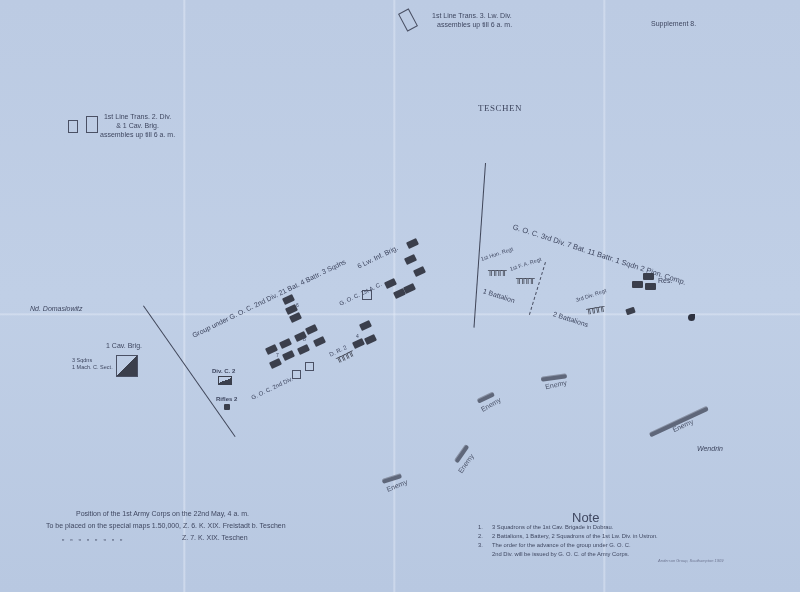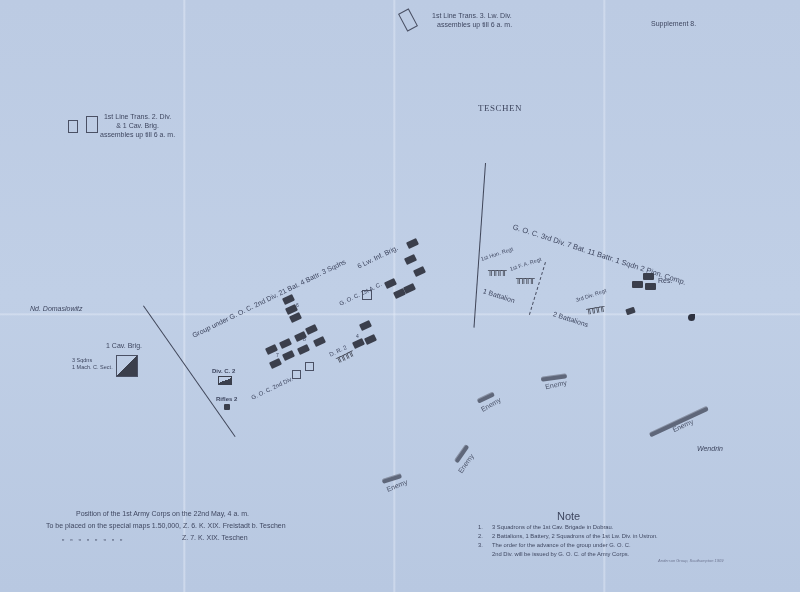--- a/index.html
+++ b/index.html
@@ -136,21 +136,21 @@
   <div class="enemy" style="left:382px;top:477px;width:20px;transform:rotate(-18deg);"></div>
   <div class="enemy-lbl" style="left:386px;top:482px;transform:rotate(-22deg);">Enemy</div>
   <div class="enemy" style="left:647px;top:420px;width:64px;transform:rotate(-25deg);"></div>
   <div class="enemy-lbl" style="left:672px;top:422px;transform:rotate(-25deg);">Enemy</div>
 
   <div class="t" style="left:76px;top:510px;">Position of the 1st Army Corps on the 22nd May, 4 a. m.</div>
   <div class="t" style="left:46px;top:522px;">To be placed on the special maps 1.50,000, Z. 6. K. XIX. Freistadt b. Teschen</div>
   <div class="t" style="left:62px;top:534px;letter-spacing:2px;">„   „   „   „   „   „   „   „</div>
   <div class="t" style="left:182px;top:534px;">Z. 7. K. XIX. Teschen</div>
 
-  <div class="t" style="left:557px;top:510px;font-size:11px;">Note</div>
+  <div class="t" style="left:572px;top:510px;font-size:13px;">Note</div>
   <div style="position:absolute;left:478px;top:523px;font-size:5.8px;color:#3f4760;line-height:9px;">
     <div style="white-space:nowrap;"><span style="display:inline-block;width:14px;">1.</span><span>3 Squadrons of the 1st Cav. Brigade in Dobrau.</span></div>
     <div style="white-space:nowrap;"><span style="display:inline-block;width:14px;">2.</span><span>2 Battalions, 1 Battery, 2 Squadrons of the 1st Lw. Div. in Ustron.</span></div>
     <div style="white-space:nowrap;"><span style="display:inline-block;width:14px;">3.</span><span>The order for the advance of the group  under G. O. C.</span></div>
     <div style="white-space:nowrap;"><span style="display:inline-block;width:14px;"></span><span>2nd Div. will be issued by G. O. C. of the Army Corps.</span></div>
   </div>
 
   <div class="t" style="left:658px;top:558px;font-size:4px;color:#707894;font-style:italic;">Anderson Group, Southampton 1909</div>
 </div>
 

